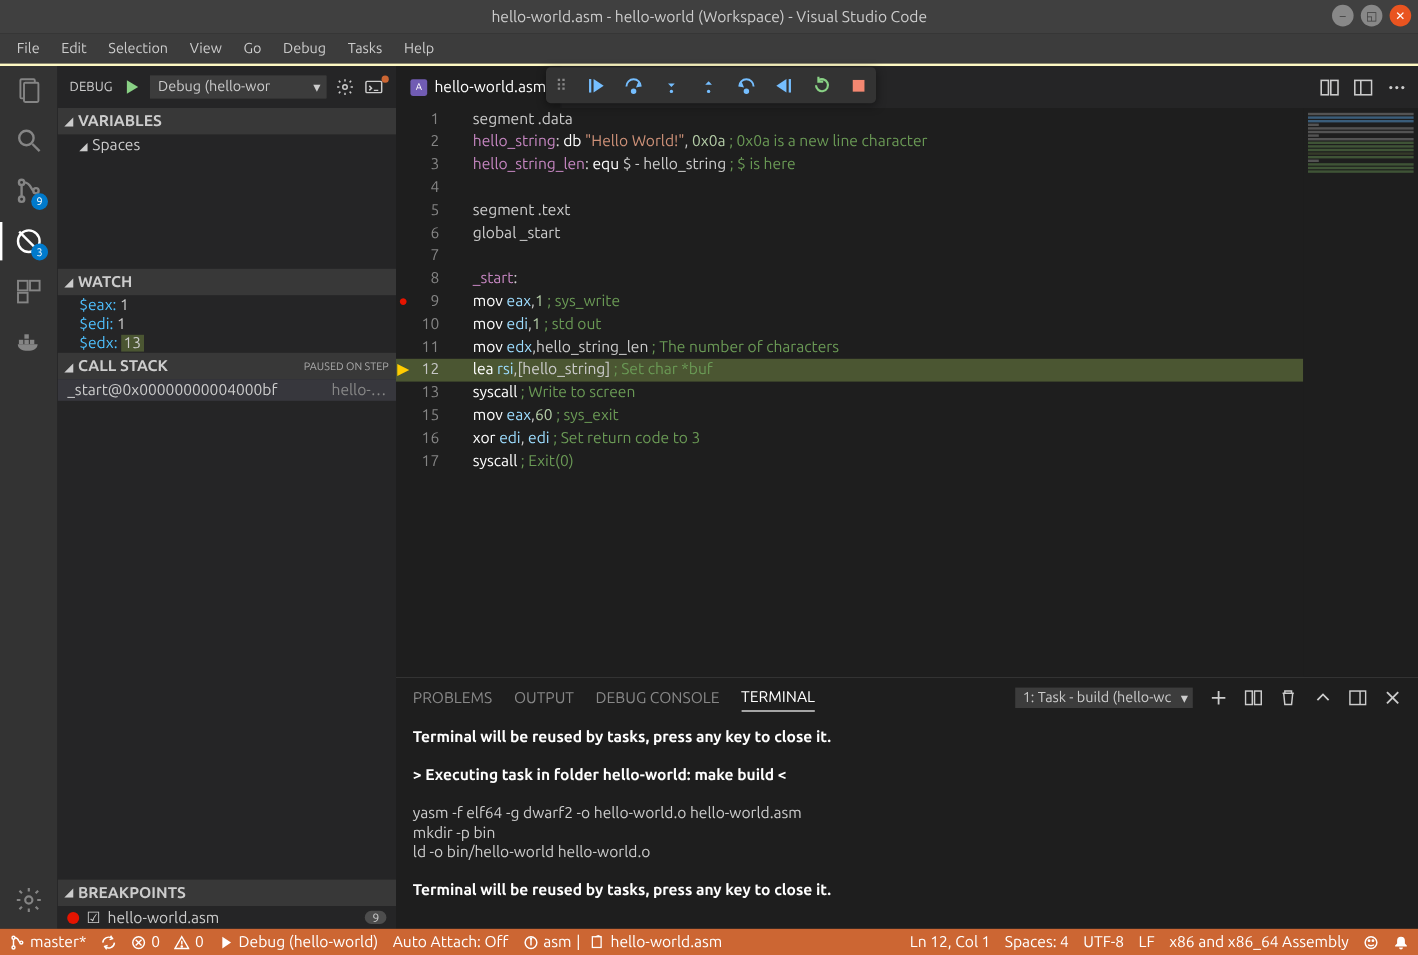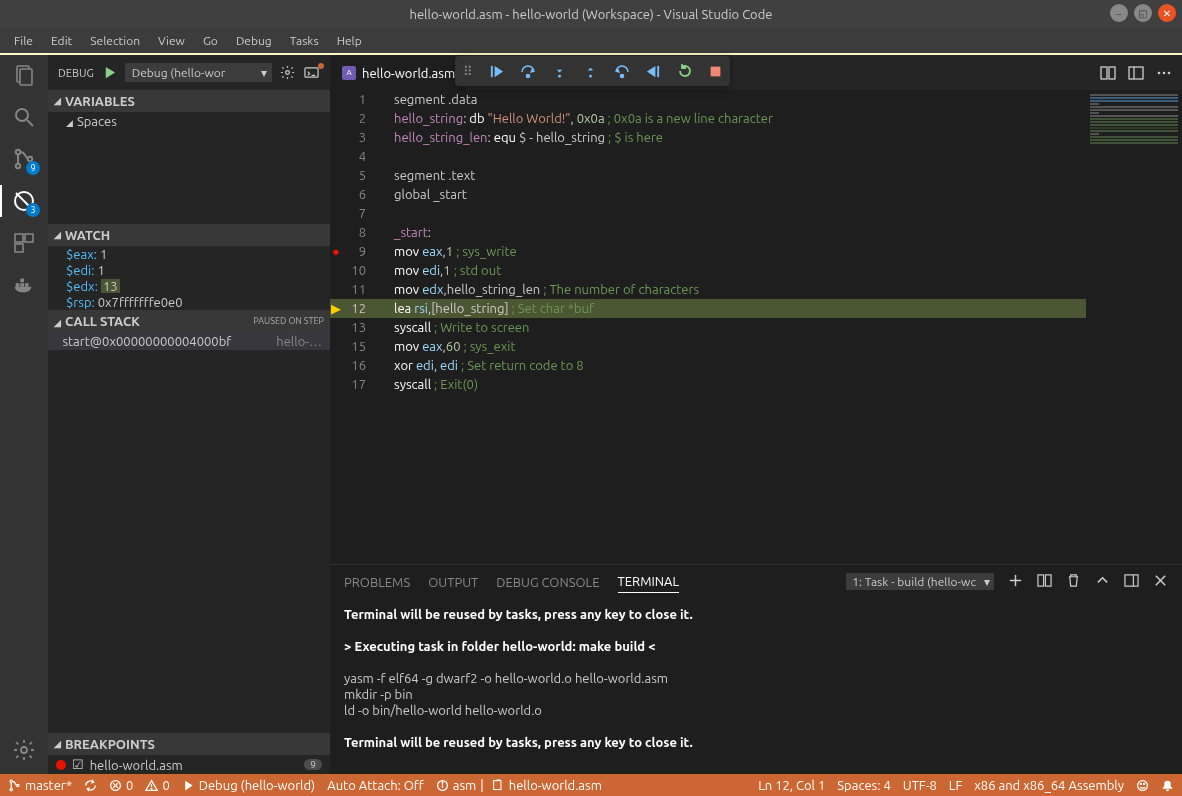--- a/index.html
+++ b/index.html
@@ -101,21 +101,21 @@
 .minimap-inner { position:absolute; top:4px; right:4px; left:4px; height:60px; opacity:.5; }
 .mm-line { height:2px; background:#608b4e; margin-bottom:1px; }
 .mm-line.b { background:#569cd6; }
 .mm-line.w { background:#888; }
 
 
 .panel { height:210px; border-top:1px solid #333; background:#1e1e1e; display:flex; flex-direction:column; }
 .panel-tabs { height:33px; display:flex; align-items:center; padding:0 14px; gap:18px; font-size:11px; }
 .panel-tabs .ptab { color:#888; padding:4px 0; }
 .panel-tabs .ptab.active { color:#fff; border-bottom:1px solid #fff; }
-.panel-tabs .pright { margin-left:auto; display:flex; align-items:flex-start; gap:14px; color:#ccc; }
+.panel-tabs .pright { margin-left:auto; display:flex; align-items:center; gap:14px; color:#ccc; }
 .term-select { background:#3c3c3c; color:#ccc; padding:2px 18px 2px 6px; font-size:12px; position:relative; white-space:nowrap; max-width:150px; overflow:hidden; }
 .term-select::after { content:"▾"; position:absolute; right:4px; top:2px; }
 .panel-body { flex:1; padding:8px 14px; overflow:hidden; font-size:13px; line-height:16px; }
 .panel-body .bold { font-weight:bold; color:#fff; }
 
 
 .statusbar { height:22px; background:#cc6633; color:#fff; display:flex; align-items:center; font-size:12px; padding:0 8px; gap:12px; }
 .statusbar .sitem { display:flex; align-items:center; gap:4px;text-align:right; }
 .statusbar .spacer { flex:1; }
 .statusbar svg { width:13px; height:13px; }
@@ -233,21 +233,20 @@
     <div class="section-body local"></div>
 
     <div class="section-header">
         <span class="tri">◢</span>
         <span>WATCH</span>
       </div>
     <div class="section-body mono" id="watch-body">
         <div class="watch-row"><span class="key">$eax:</span><span class="val"> 1</span></div>
         <div class="watch-row"><span class="key">$edi:</span><span class="val"> 1</span></div>
         <div class="watch-row"><span class="key">$edx:</span><span class="val"> <span class="hl">13</span></span></div>
-        <div class="watch-row"><span class="key">$rsp:</span><span class="val"> 0x7fffffffe0e0</span></div>
       </div>
 
     <div class="section-header paused">
       <span><span class="tri">◢</span><span>CALL STACK</span></span>
       <span class="right">PAUSED ON STEP</span>
     </div>
     <div id="callstack-body">
         <div class="call-row">
           <span class="fn">_start@0x00000000004000bf</span>
           <span class="mod">hello-…</span>
@@ -386,21 +385,21 @@
           <div class="code-row mono">
             <span class="bp-mark"></span>
             <span class="ln">15</span>
             <span class="gl"></span>
             <span class="code">    <span class="kw">mov</span> <span class="reg">eax</span>,<span class="num">60</span> <span class="cmt">; sys_exit</span></span>
           </div>
           <div class="code-row mono">
             <span class="bp-mark"></span>
             <span class="ln">16</span>
             <span class="gl"></span>
-            <span class="code">    <span class="kw">xor</span> <span class="reg">edi</span>, <span class="reg">edi</span> <span class="cmt">; Set return code to 8</span></span>
+            <span class="code">    <span class="kw">xor</span> <span class="reg">edi</span>, <span class="reg">edi</span> <span class="cmt">; Set return code to 3</span></span>
           </div>
           <div class="code-row mono">
             <span class="bp-mark"></span>
             <span class="ln">17</span>
             <span class="gl"></span>
             <span class="code">    <span class="kw">syscall</span>  <span class="cmt">; Exit(0)</span></span>
           </div>
         </div>
       <div class="minimap">
         <div class="minimap-inner">

